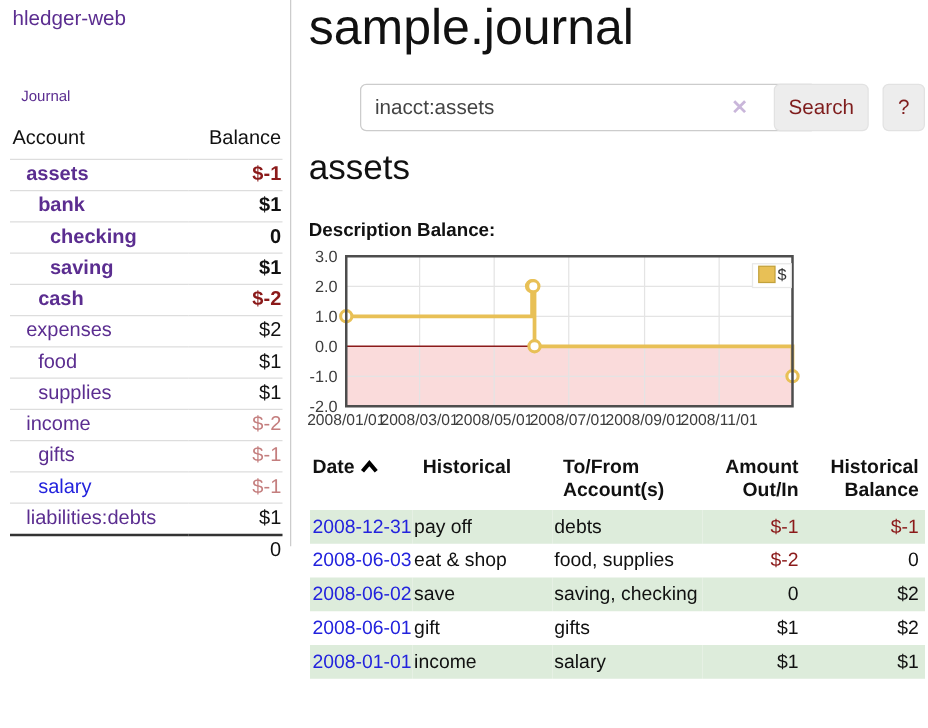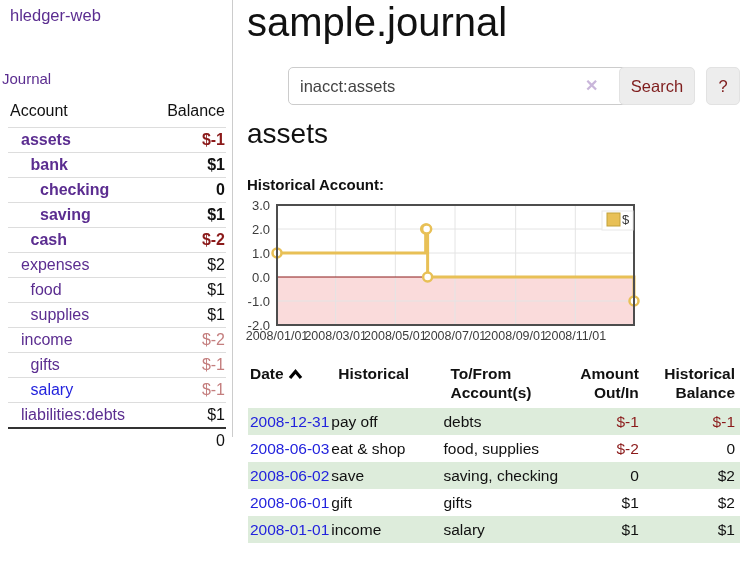--- a/index.html
+++ b/index.html
@@ -6,21 +6,21 @@
   body{width:742px;height:582px;position:relative;overflow:hidden;
        font-family:"Liberation Sans",sans-serif;color:#111;}
   a{text-decoration:none;cursor:pointer;}
   .lnk-purple{color:#5b2d90;}
   .lnk-blue{color:#2323dd;}
 
   
   #sidebar{position:absolute;left:0;top:0;width:232px;height:437px;
            border-right:1px solid #ccc;}
   #brand{position:absolute;left:10px;top:6px;font-size:16.5px;}
-  #nav-journal{position:absolute;left:2px;top:70px;font-size:15px;}
+  #nav-journal{position:absolute;left:17px;top:70px;font-size:12px;}
   table.accounts{position:absolute;left:8px;top:102px;width:218px;
                  border-collapse:collapse;font-size:16px;}
   table.accounts th{font-weight:400;text-align:left;padding:0 0 7px 2px;}
   table.accounts th.bal{text-align:right;padding-right:1px;}
   table.accounts td{border-top:1px solid #ddd;line-height:24px;padding:0;
                     white-space:nowrap;}
   table.accounts td.bal{text-align:right;padding-right:1px;}
   table.accounts tr.b{font-weight:bold;}
   .neg-s{color:#8b1a1a;}
   .neg-m{color:#c47e7e;}
@@ -137,21 +137,21 @@
 </div>
 
 <h1 id="page-title">sample.journal</h1>
 
 <input id="search-input" type="text" value="inacct:assets" style="">
 <span id="clear-icon">✕</span>
 <button id="search-btn" class="btn">Search</button>
 <button id="help-btn" class="btn">?</button>
 
 <h2 id="acct-title">assets</h2>
-<div id="chart-label">Historical Account:</div>
+<div id="chart-label">Description Balance:</div>
 
 <svg id="chart" viewBox="0 0 497 150">
     <rect x="32" y="7" width="357" height="120" fill="#fff"></rect>
     <rect x="32" y="79" width="357" height="48" fill="#fadbdb"></rect>
     <line x1="90.68493150684931" y1="7" x2="90.68493150684931" y2="127" stroke="#e4e4e4"></line>
     <line x1="150.34794520547945" y1="7" x2="150.34794520547945" y2="127" stroke="#e4e4e4"></line>
     <line x1="210.0109589041096" y1="7" x2="210.0109589041096" y2="127" stroke="#e4e4e4"></line>
     <line x1="270.65205479452055" y1="7" x2="270.65205479452055" y2="127" stroke="#e4e4e4"></line>
     <line x1="330.3150684931507" y1="7" x2="330.3150684931507" y2="127" stroke="#e4e4e4"></line>
     <line x1="32" y1="31" x2="389" y2="31" stroke="#e4e4e4"></line>

